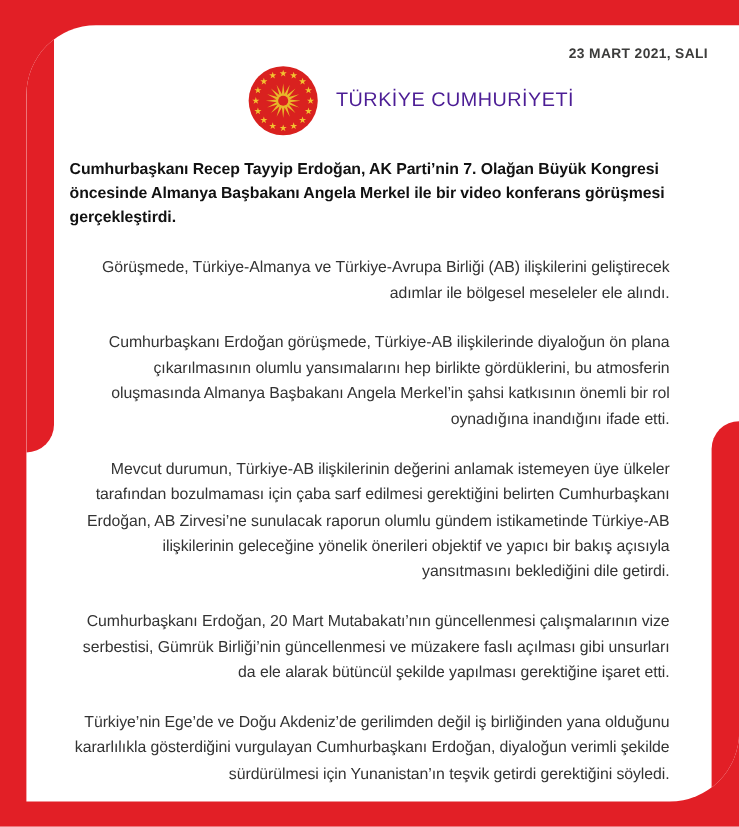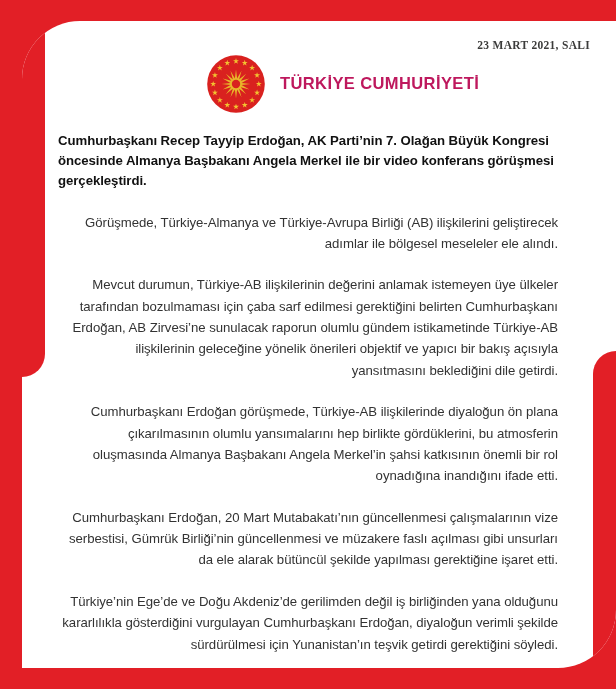--- a/index.html
+++ b/index.html
@@ -63,21 +63,21 @@
 
   
   .date {
     position: absolute;
     right: 26px;
     top: 18px;
     font-size: 11.5px;
     font-weight: 700;
     letter-spacing: 0.3px;
     color: #3c3c3b;
-    font-family: Liberation Serif, serif;
+    font-family: Liberation Sans, sans-serif;
   }
 
   .brand {
     position: absolute;
     left: 184px;
     top: 33px;
     display: flex;
     align-items: center;
     gap: 14px;
   }
@@ -89,22 +89,22 @@
   }
 
   .brand-text {
     display: flex;
     flex-direction: column;
     justify-content: center;
     line-height: 1.28;
   }
   .brand-line {
     font-size: 16.5px;
-    font-weight: 700;
-    color: #be185d;
+    font-weight: 400;
+    color: #4c1d95;
     letter-spacing: 0.4px;
     white-space: nowrap;
     font-family: "Liberation Sans", "DejaVu Sans", sans-serif;
   }
 
   
   .content {
     position: absolute;
     left: 36px;
     top: 110px;
@@ -171,21 +171,21 @@
       </svg>
       <div class="brand-text">
         <div class="brand-line">TÜRKİYE CUMHURİYETİ</div>
       </div>
     </div>
 
     <div class="content">
       <p class="headline">Cumhurbaşkanı Recep Tayyip Erdoğan, AK Parti’nin 7. Olağan Büyük Kongresi öncesinde Almanya Başbakanı Angela Merkel ile bir video konferans görüşmesi gerçekleştirdi.</p>
       <div>
           <p class="para">Görüşmede, Türkiye-Almanya ve Türkiye-Avrupa Birliği (AB) ilişkilerini geliştirecek adımlar ile bölgesel meseleler ele alındı.</p>
+          <p class="para">Cumhurbaşkanı Erdoğan görüşmede, Türkiye-AB ilişkilerinde diyaloğun ön plana çıkarılmasının olumlu yansımalarını hep birlikte gördüklerini, bu atmosferin oluşmasında Almanya Başbakanı Angela Merkel’in şahsi katkısının önemli bir rol oynadığına inandığını ifade etti.</p>
           <p class="para">Mevcut durumun, Türkiye-AB ilişkilerinin değerini anlamak istemeyen üye ülkeler tarafından bozulmaması için çaba sarf edilmesi gerektiğini belirten Cumhurbaşkanı Erdoğan, AB Zirvesi’ne sunulacak raporun olumlu gündem istikametinde Türkiye-AB ilişkilerinin geleceğine yönelik önerileri objektif ve yapıcı bir bakış açısıyla yansıtmasını beklediğini dile getirdi.</p>
-          <p class="para">Cumhurbaşkanı Erdoğan görüşmede, Türkiye-AB ilişkilerinde diyaloğun ön plana çıkarılmasının olumlu yansımalarını hep birlikte gördüklerini, bu atmosferin oluşmasında Almanya Başbakanı Angela Merkel’in şahsi katkısının önemli bir rol oynadığına inandığını ifade etti.</p>
           <p class="para">Cumhurbaşkanı Erdoğan, 20 Mart Mutabakatı’nın güncellenmesi çalışmalarının vize serbestisi, Gümrük Birliği’nin güncellenmesi ve müzakere faslı açılması gibi unsurları da ele alarak bütüncül şekilde yapılması gerektiğine işaret etti.</p>
           <p class="para">Türkiye’nin Ege’de ve Doğu Akdeniz’de gerilimden değil iş birliğinden yana olduğunu kararlılıkla gösterdiğini vurgulayan Cumhurbaşkanı Erdoğan, diyaloğun verimli şekilde sürdürülmesi için Yunanistan’ın teşvik getirdi gerektiğini söyledi.</p>
         </div>
     </div>
 
   </div>
 </div>
 
 </body></html>

